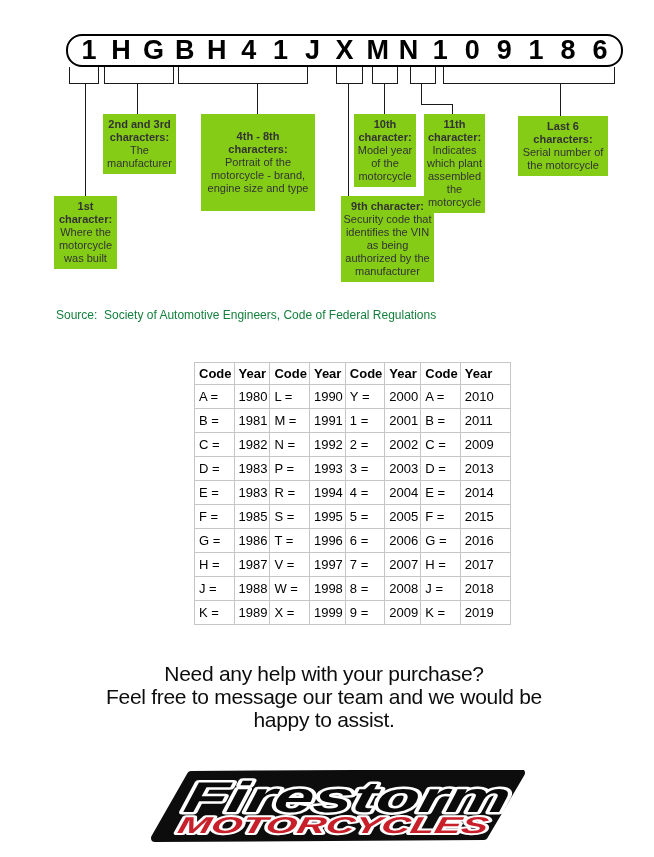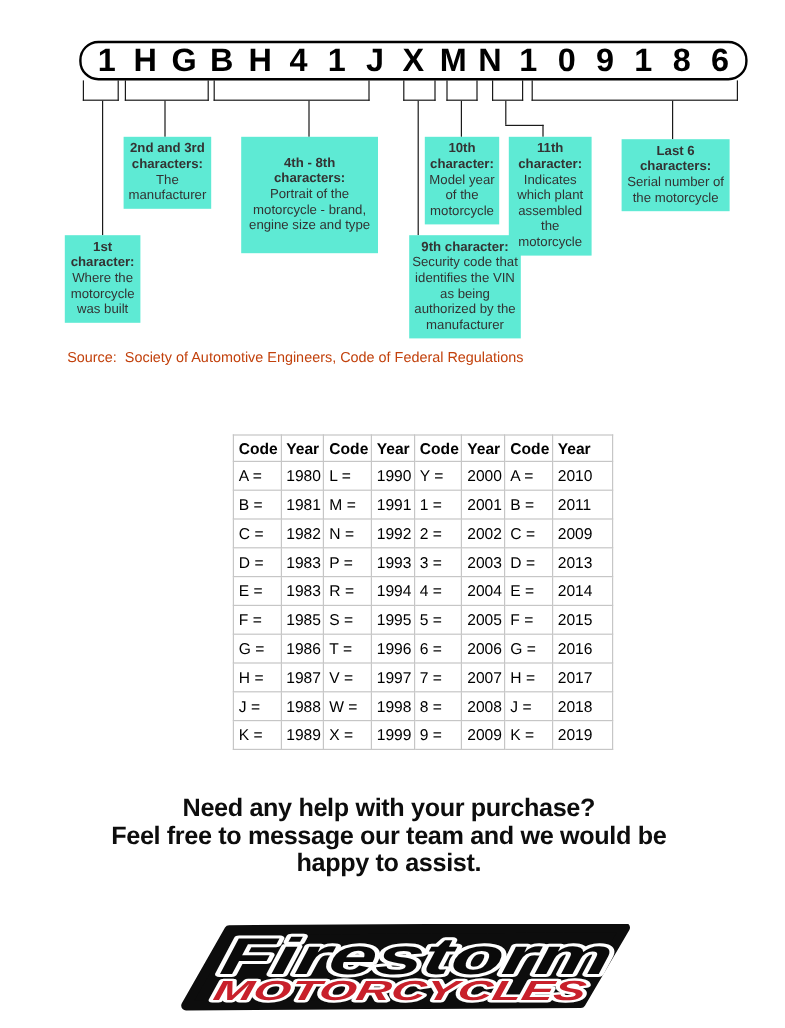--- a/index.html
+++ b/index.html
@@ -15,47 +15,47 @@
             width:20px;text-align:center;}
 
   
   .brk{position:absolute;top:67px;height:17px;box-sizing:border-box;
        border-left:1.5px solid #1a1a1a;border-right:1.5px solid #1a1a1a;
        border-bottom:1.5px solid #1a1a1a;}
   .vline{position:absolute;width:0;border-left:1.5px solid #1a1a1a;}
   .hline{position:absolute;height:0;border-top:1.5px solid #1a1a1a;}
 
   
-  .lb{position:absolute;background:#5eead4;color:#333;font-size:11px;
+  .lb{position:absolute;background:#84cc16;color:#333;font-size:11px;
       line-height:13px;text-align:center;padding:4px 2px;box-sizing:border-box;}
   .lb .t{font-weight:bold;display:block;}
   .lb .b{display:block;}
   #lb1{left:54px;top:196px;width:63px;}
   #lb2{left:103px;top:114px;width:73px;}
   #lb3{left:201px;top:114px;width:114px;padding:16px 5px;}
   #lb4{left:303px;top:196px;width:93px;margin-left:38px;}
   #lb5{left:354px;top:114px;width:62px;}
-  #lb6{left:424px;top:114px;width:69px;}
+  #lb6{left:424px;top:114px;width:61px;}
   #lb7{left:518px;top:116px;width:90px;}
 
   
-  #source-note{position:absolute;left:56px;top:291px;font-size:12px;color:#c2410c;
+  #source-note{position:absolute;left:56px;top:308px;font-size:12px;color:#15803d;
                white-space:pre;}
 
   
   #year-table{position:absolute;left:194px;top:362px;border-collapse:collapse;
               font-size:13px;color:#000;table-layout:fixed;}
   #year-table th,#year-table td{border:1px solid #c6c6c6;text-align:left;
               padding:3px 2px 3px 4px;white-space:nowrap;overflow:hidden;}
   #year-table th{font-weight:bold;height:15px;}
   #year-table td{height:17px;}
 
   
   #help-block{position:absolute;left:0;top:662px;width:648px;text-align:center;
-              font-weight:bold;font-size:21px;line-height:23px;color:#0d0d0d;
+              font-weight:normal;font-size:21px;line-height:23px;color:#0d0d0d;
               letter-spacing:-0.3px;}
 
   
   #logo{position:absolute;left:143px;top:770px;}
 </style>
 </head>
 <body>
 
 <div id="page">
 

